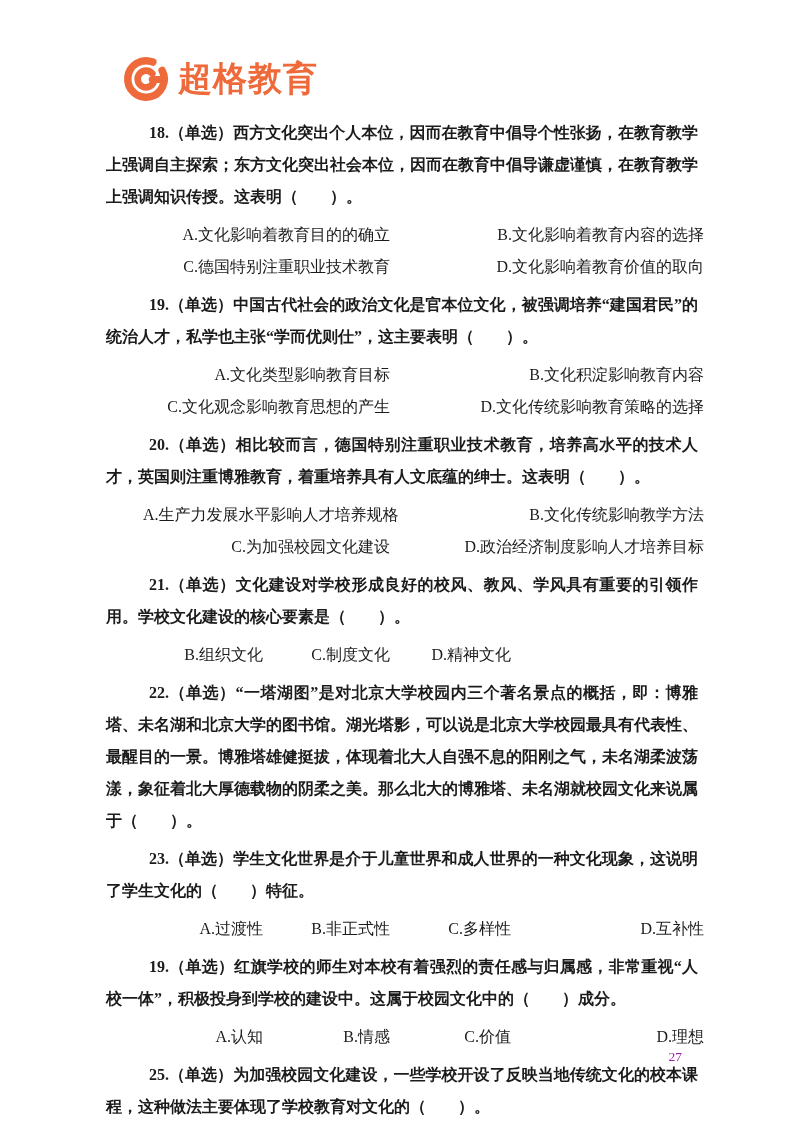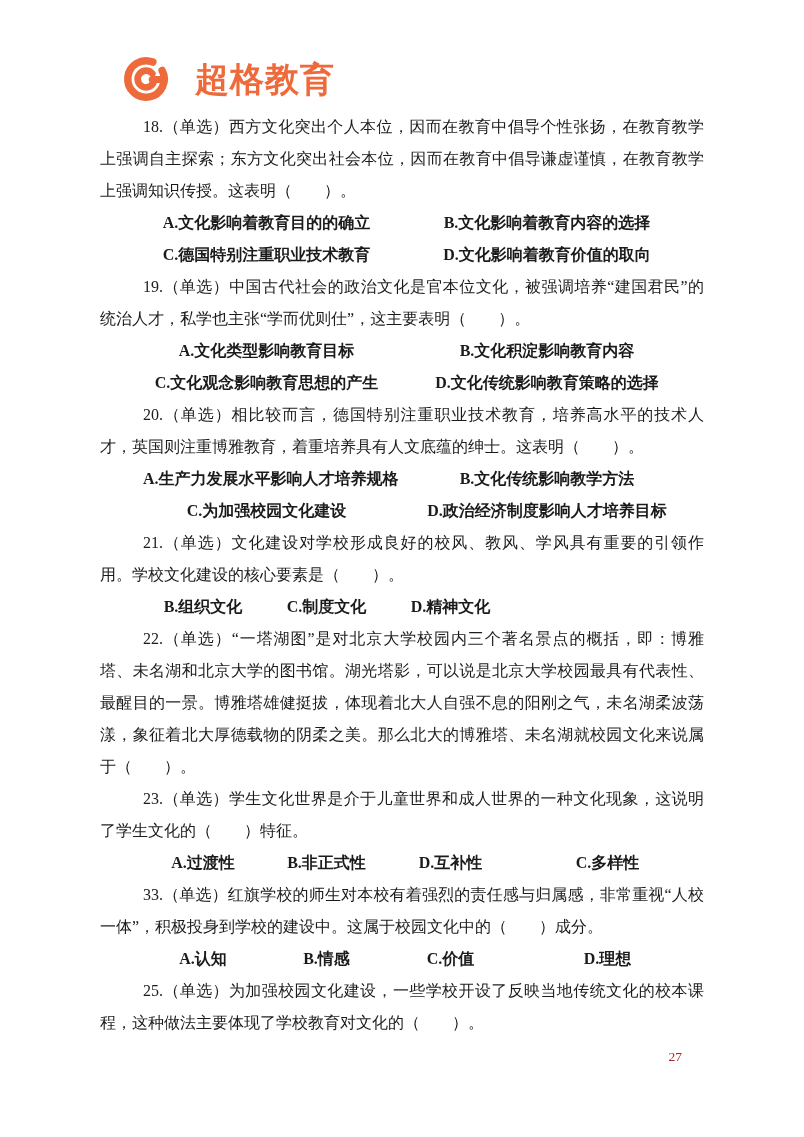--- a/index.html
+++ b/index.html
@@ -19,58 +19,58 @@
   }
   
   .logo {
     position: absolute;
     left: 121px; top: 54px;
     display: flex; align-items: center;
     color: var(--brand);
   }
   .logo-icon { width: 50px; height: 50px; display: block; }
   .logo-text {
-    font-family: Liberation Sans, sans-serif;
+    font-family: Liberation Serif, serif;
     font-weight: bold;
     font-size: 34px;
     letter-spacing: 1px;
-    margin-left: 24px;
+    margin-left: 7px;
     line-height: 50px;
     white-space: nowrap;
   }
   
   .content {
     position: absolute;
     left: 100px; top: 111px;
     width: 604px;
     font-size: 16px;
     line-height: 32px;
     text-align: justify;
   }
   .stem {
-    margin: 0;
+    margin: 6px;
     text-indent: 43px;
+    font-weight: bold;
   }
   .opts {
     display: grid;
     padding-left: 43px;
-    text-align: center;
-    font-weight: bold;
+    text-align: right;
   }
   .opts-2 { grid-template-columns: 247px 1fr; }
   .opts-4 { grid-template-columns: 120px 127px 121px 1fr; }
   .opt { white-space: nowrap; }
   
   .page-number {
     position: absolute;
     top: 1049px;
     right: 122px;
     font-size: 13.5px;
     line-height: 16px;
-    color: #b91c1c;
+    color: #a21caf;
   }
 </style>
 </head>
 <body>
 
 <div class="page">
 
   <div class="logo">
     <svg class="logo-icon" viewBox="0 0 48 48" fill="none" xmlns="http://www.w3.org/2000/svg">
 
@@ -115,24 +115,24 @@
       <div class="opts opts-4">
         <span class="opt">B.组织文化</span>
         <span class="opt">C.制度文化</span>
         <span class="opt">D.精神文化</span>
       </div>
       <p class="stem">22.（单选）“一塔湖图”是对北京大学校园内三个著名景点的概括，即：博雅塔、未名湖和北京大学的图书馆。湖光塔影，可以说是北京大学校园最具有代表性、最醒目的一景。博雅塔雄健挺拔，体现着北大人自强不息的阳刚之气，未名湖柔波荡漾，象征着北大厚德载物的阴柔之美。那么北大的博雅塔、未名湖就校园文化来说属于（　　）。</p>
       <p class="stem">23.（单选）学生文化世界是介于儿童世界和成人世界的一种文化现象，这说明了学生文化的（　　）特征。</p>
       <div class="opts opts-4">
         <span class="opt">A.过渡性</span>
         <span class="opt">B.非正式性</span>
+        <span class="opt">C.多样性</span>
         <span class="opt">D.互补性</span>
-        <span class="opt">C.多样性</span>
       </div>
-      <p class="stem">33.（单选）红旗学校的师生对本校有着强烈的责任感与归属感，非常重视“人校一体”，积极投身到学校的建设中。这属于校园文化中的（　　）成分。</p>
+      <p class="stem">19.（单选）红旗学校的师生对本校有着强烈的责任感与归属感，非常重视“人校一体”，积极投身到学校的建设中。这属于校园文化中的（　　）成分。</p>
       <div class="opts opts-4">
         <span class="opt">A.认知</span>
         <span class="opt">B.情感</span>
         <span class="opt">C.价值</span>
         <span class="opt">D.理想</span>
       </div>
       <p class="stem">25.（单选）为加强校园文化建设，一些学校开设了反映当地传统文化的校本课程，这种做法主要体现了学校教育对文化的（　　）。</p>
     </div>
 
   <div class="page-number">27</div>

